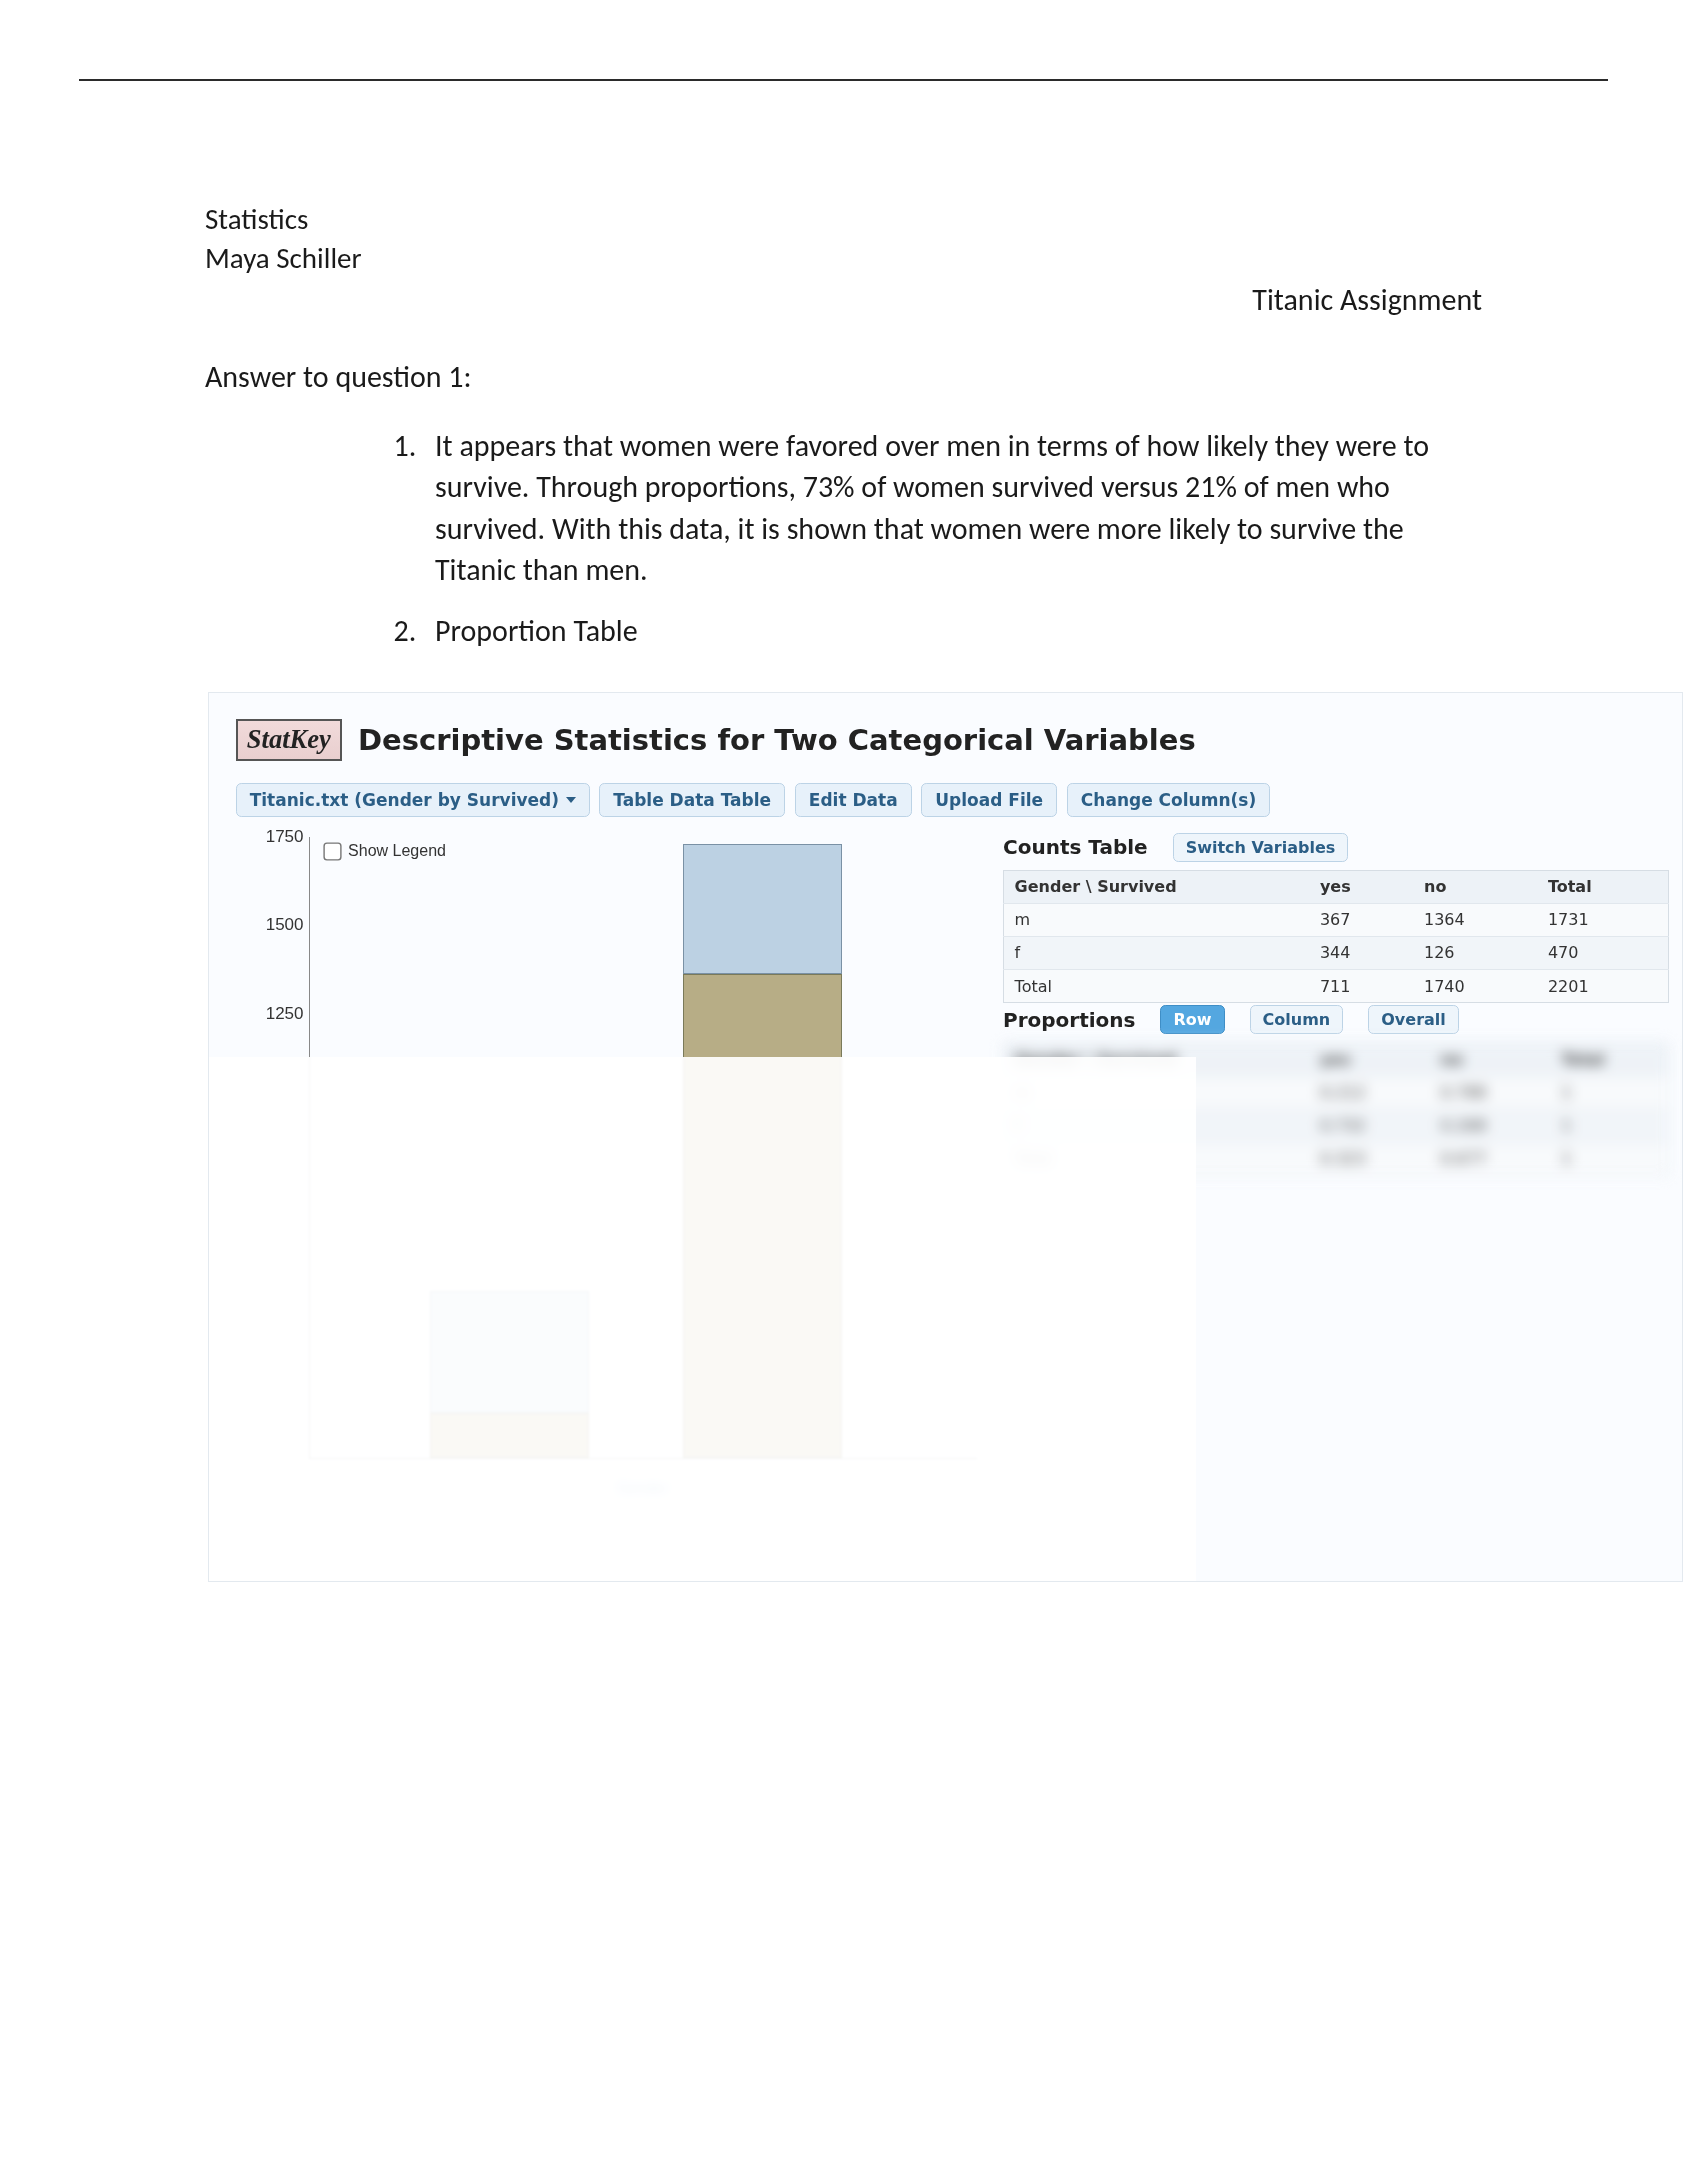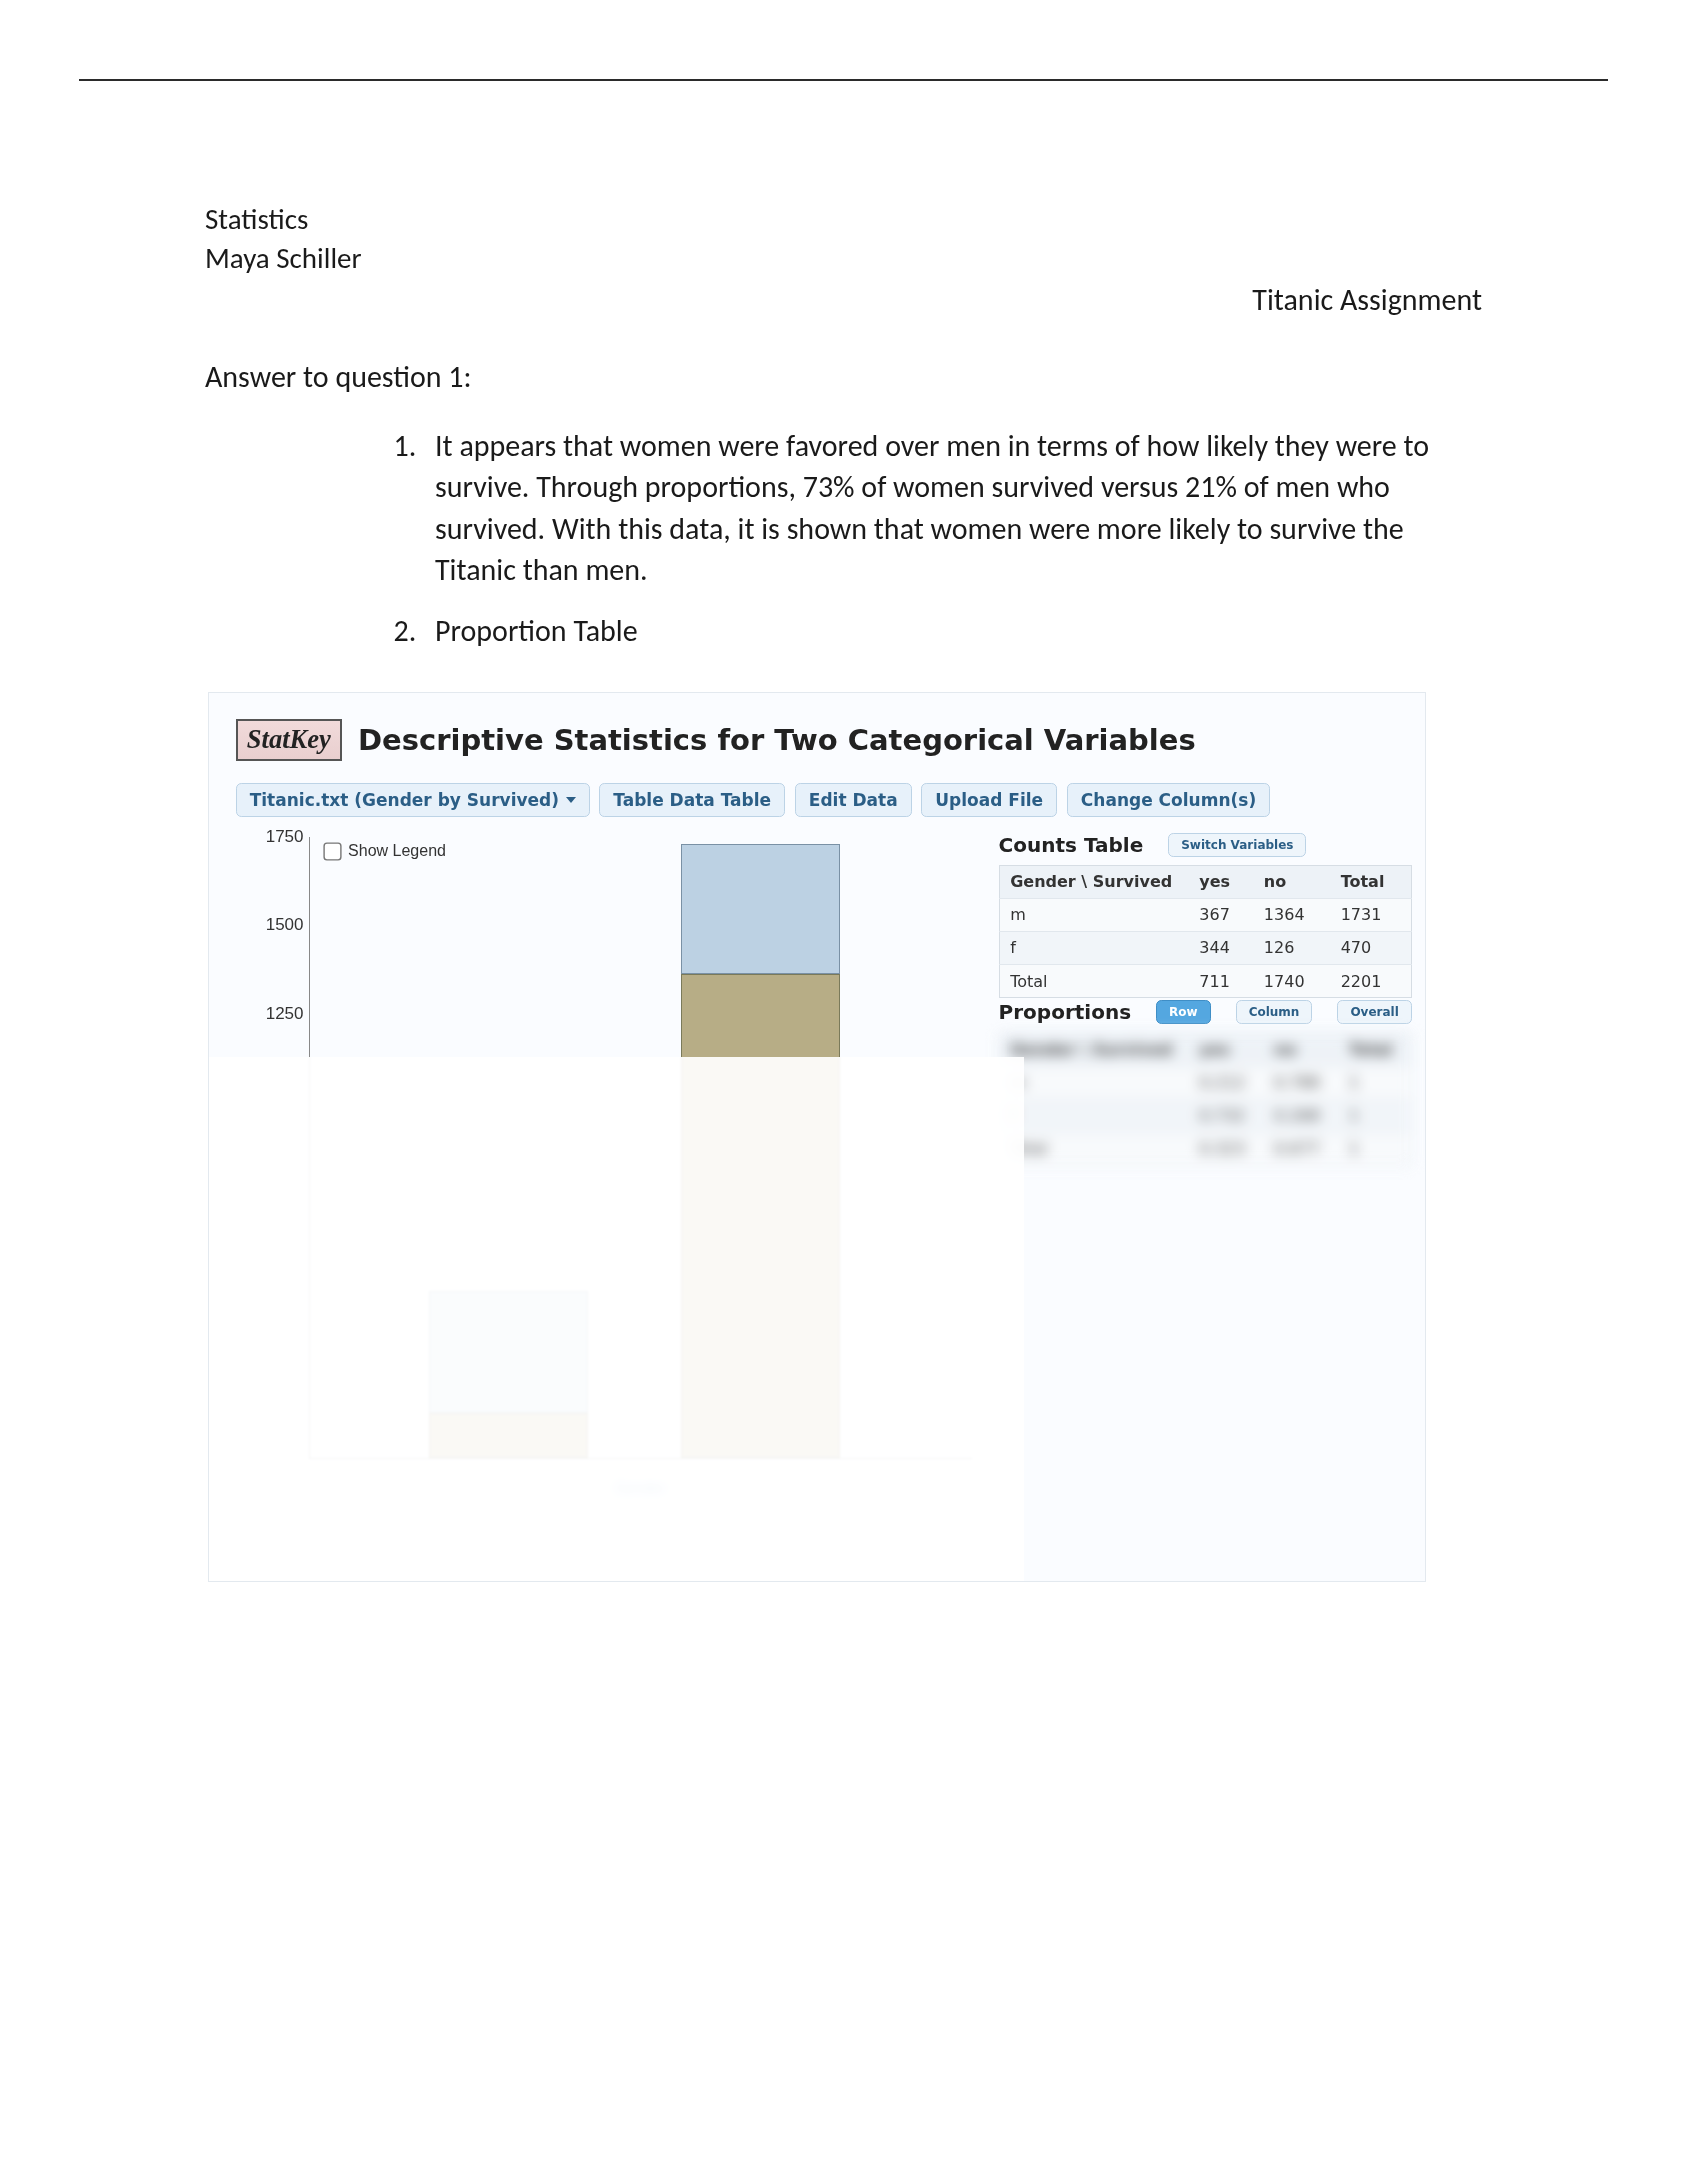--- a/index.html
+++ b/index.html
@@ -43,21 +43,21 @@
     line-height: 1.38;
   }
   .answers li {
     margin-bottom: 20px;
     padding-left: 12px;
   }
 
   
   .statkey-panel {
     margin: 40px 0 0 129px;  
-    width: 1218px;
+    width: 1475px;
     background: #fafcff;
     border: 0.7px solid #e3e9ef;
     box-sizing: border-box;
     padding: 26.5px 0 0 26.5px;
     position: relative;
     overflow: hidden;
     height: 890px;
   }
   .sk-titlebar {
     display: flex;
@@ -186,21 +186,21 @@
   .sk-sec-title {
     font-weight: 700;
     font-size: 20px;
     color: #222;
   }
   .sk-pill {
     border: 0.7px solid #bcd3e6;
     background: #eef5fb;
     border-radius: 5.3px;
     padding: 4px 12px;
-    font-size: 12px;
+    font-size: 16px;
     color: #2b5e86;
     font-weight: 600;
   }
   .sk-pill.active {
     background: #54a7e0;
     color: #fff;
     border-color: #3f8ec6;
   }
 
   table.sk-table {

